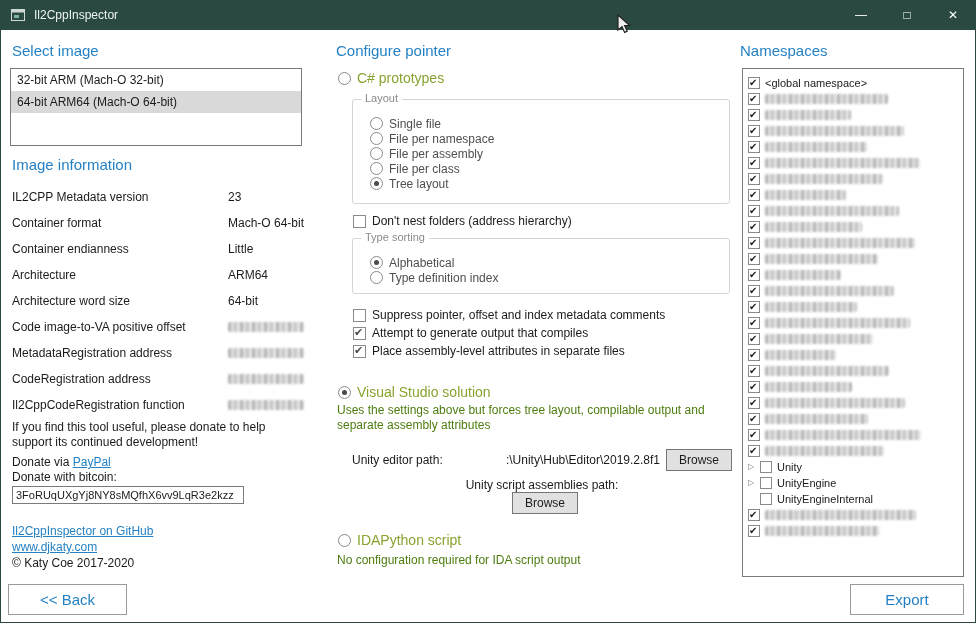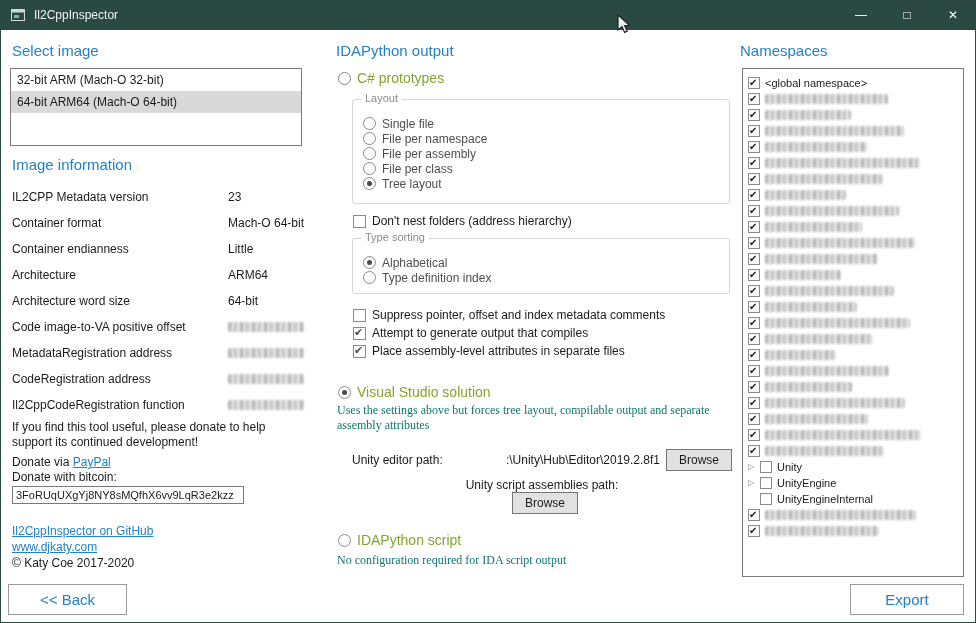--- a/index.html
+++ b/index.html
@@ -52,26 +52,26 @@
   
   .radio-line{position:absolute;display:flex;align-items:center;}
   .radio{width:13px;height:13px;border:1px solid #8a8a8a;border-radius:50%;background:#fff;
          margin-right:6px;position:relative;flex:none;}
   .radio.on::after{content:'';position:absolute;inset:3px;background:#4a4a4a;border-radius:50%;}
   .checkbox{width:13px;height:13px;border:1px solid #8a8a8a;background:#fff;margin-right:6px;position:relative;flex:none;}
   .checkbox.checked::after{content:'\2714';position:absolute;left:0;top:-2px;font-size:11px;color:#4d4d4d;}
 
   .groupbox{position:absolute;border:1px solid #d5d5d5;border-radius:3px;background:#fff;}
   .groupbox-label{position:absolute;top:-8px;left:8px;background:#fff;padding:0 4px;color:#8a8a8a;font-size:11px;}
-  .group-options{position:absolute;left:10px;top:16px;right:6px;}
+  .group-options{position:absolute;left:17px;top:16px;right:6px;}
   .radio-row{display:flex;align-items:center;height:15px;color:#4f4f4f;}
   .check-row{display:flex;align-items:center;height:18px;}
   #mid-checks{position:absolute;left:353px;top:306px;width:380px;}
 
-  .desc-text{position:absolute;line-height:15px;color:#0f766e;font-family:Liberation Serif, serif;}
+  .desc-text{position:absolute;line-height:15px;color:#4d7c0f;}
   .path-row{position:absolute;left:352px;width:380px;height:23px;display:flex;align-items:center;}
   .path-value{margin-left:auto;white-space:nowrap;overflow:hidden;}
   .btn-browse{width:66px;height:22px;margin-left:6px;background:#e1e1e1;border:1px solid #767676;
               font-family:inherit;font-size:12px;color:#1b1b1b;cursor:pointer;flex:none;}
 
   
   #ns-box{position:absolute;left:742px;top:68px;width:222px;height:509px;border:1px solid #7a7a7a;
           background:#fff;padding:6px 4px 0 5px;overflow:hidden;}
   .ns-row{display:flex;align-items:center;height:16px;font-size:11px;}
   .ns-row .checkbox{width:12px;height:12px;margin-right:5px;}
@@ -167,21 +167,21 @@
 <div id="donate-btc-label">Donate with bitcoin:</div>
 
 <input id="btc-input" type="text" value="3FoRUqUXgYj8NY8sMQfhX6vv9LqR3e2kzz" style="">
 
 <div id="link-github"><span class="link">Il2CppInspector on GitHub</span></div>
 <div id="link-site"><span class="link">www.djkaty.com</span></div>
 <div id="copyright">© Katy Coe 2017-2020</div>
 
 <button class="btn-big" id="back-btn">&lt;&lt; Back</button>
 
-<div class="h-blue" style="left:336px;top:42px;">IDAPython output</div>
+<div class="h-blue" style="left:336px;top:42px;">Configure pointer</div>
 
 <div class="radio-line" style="left:338px;top:70px;">
   <span class="radio" id="csharp-radio"></span>
   <span class="green-label">C# prototypes</span>
 </div>
 
 <div class="groupbox" style="left:352px;top:99px;width:378px;height:105px;">
   <span class="groupbox-label">Layout</span>
   <div class="group-options" id="layout-options">
       <div class="radio-row">

